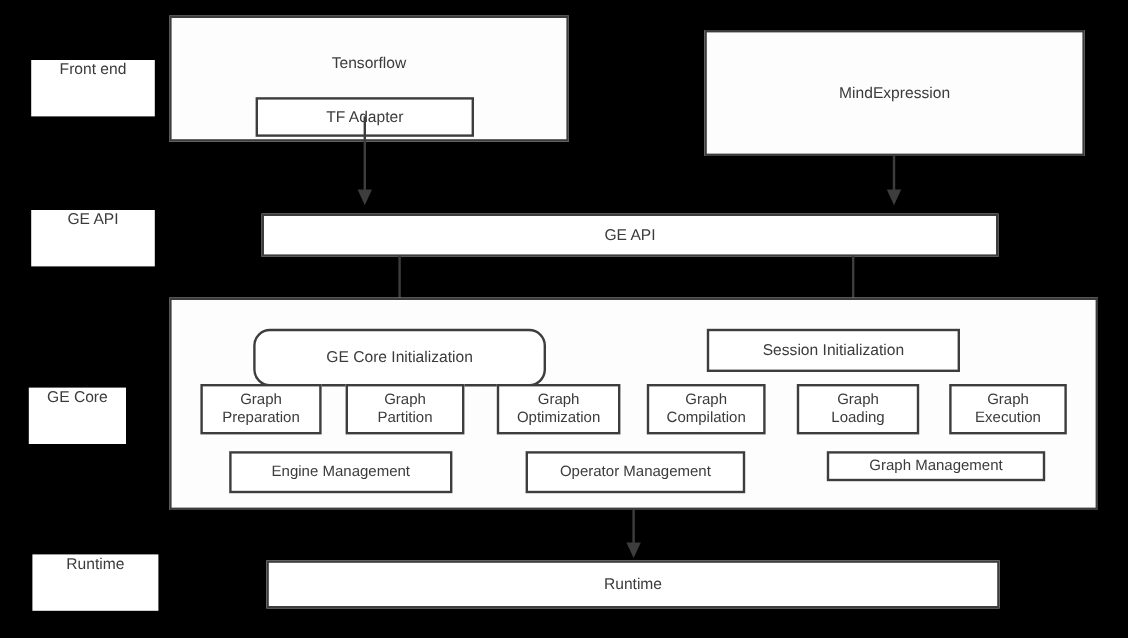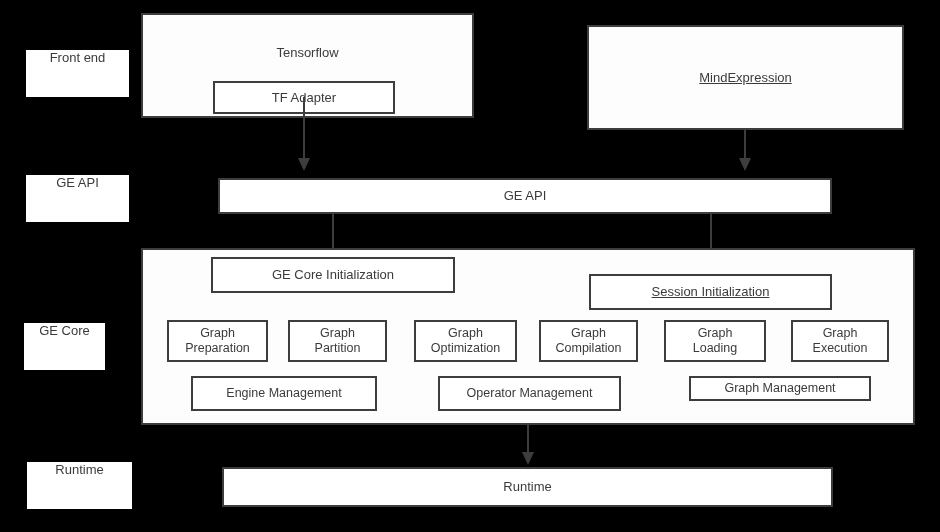--- a/index.html
+++ b/index.html
@@ -45,21 +45,20 @@
   .frame {
     background: #fdfdfd;
   }
   .title-top {
     align-items: flex-start;
     justify-content: center;
     padding-top: 30px;
   }
   .title-mid {
     align-items: center;
-    text-decoration: underline;
   }
   .fs13 { font-size: 13px; }
   .fs12 { font-size: 12.5px; align-items: center; }
 
   
   .conn {
     position: absolute;
     background: #3d3d3d;
     width: 2px;
   }
@@ -116,25 +115,25 @@
   </div>
 
   <div class="conn" style="left:332px; top:213px; height:46px;"></div>
   <div class="arrowhead" style="left:327px; top:258px;"></div>
 
   <div class="conn" style="left:710px; top:213px; height:46px;"></div>
   <div class="arrowhead" style="left:705px; top:258px;"></div>
 
   <div class="box frame" style="left:141px; top:248px; width:774px; height:177px; display:block;"></div>
 
-  <div class="box fs13" style="left:211px; top:257px; width:244px; height:36px;">
+  <div class="box fs13" style="left:211px; top:274px; width:244px; height:48px;border-radius:14px;">
     <span>GE Core Initialization</span>
   </div>
 
-  <div class="box fs13" style="left:589px; top:274px; width:243px; height:36px;text-decoration:underline;">
+  <div class="box fs13" style="left:589px; top:274px; width:211px; height:36px;">
     <span>Session Initialization</span>
   </div>
 
   <div class="box fs12" style="left:167px; top:320px; width:101px; height:42px;">
     <span>Graph
 Preparation</span>
   </div>
 
   <div class="box fs12" style="left:288px; top:320px; width:99px; height:42px;">
     <span>Graph

